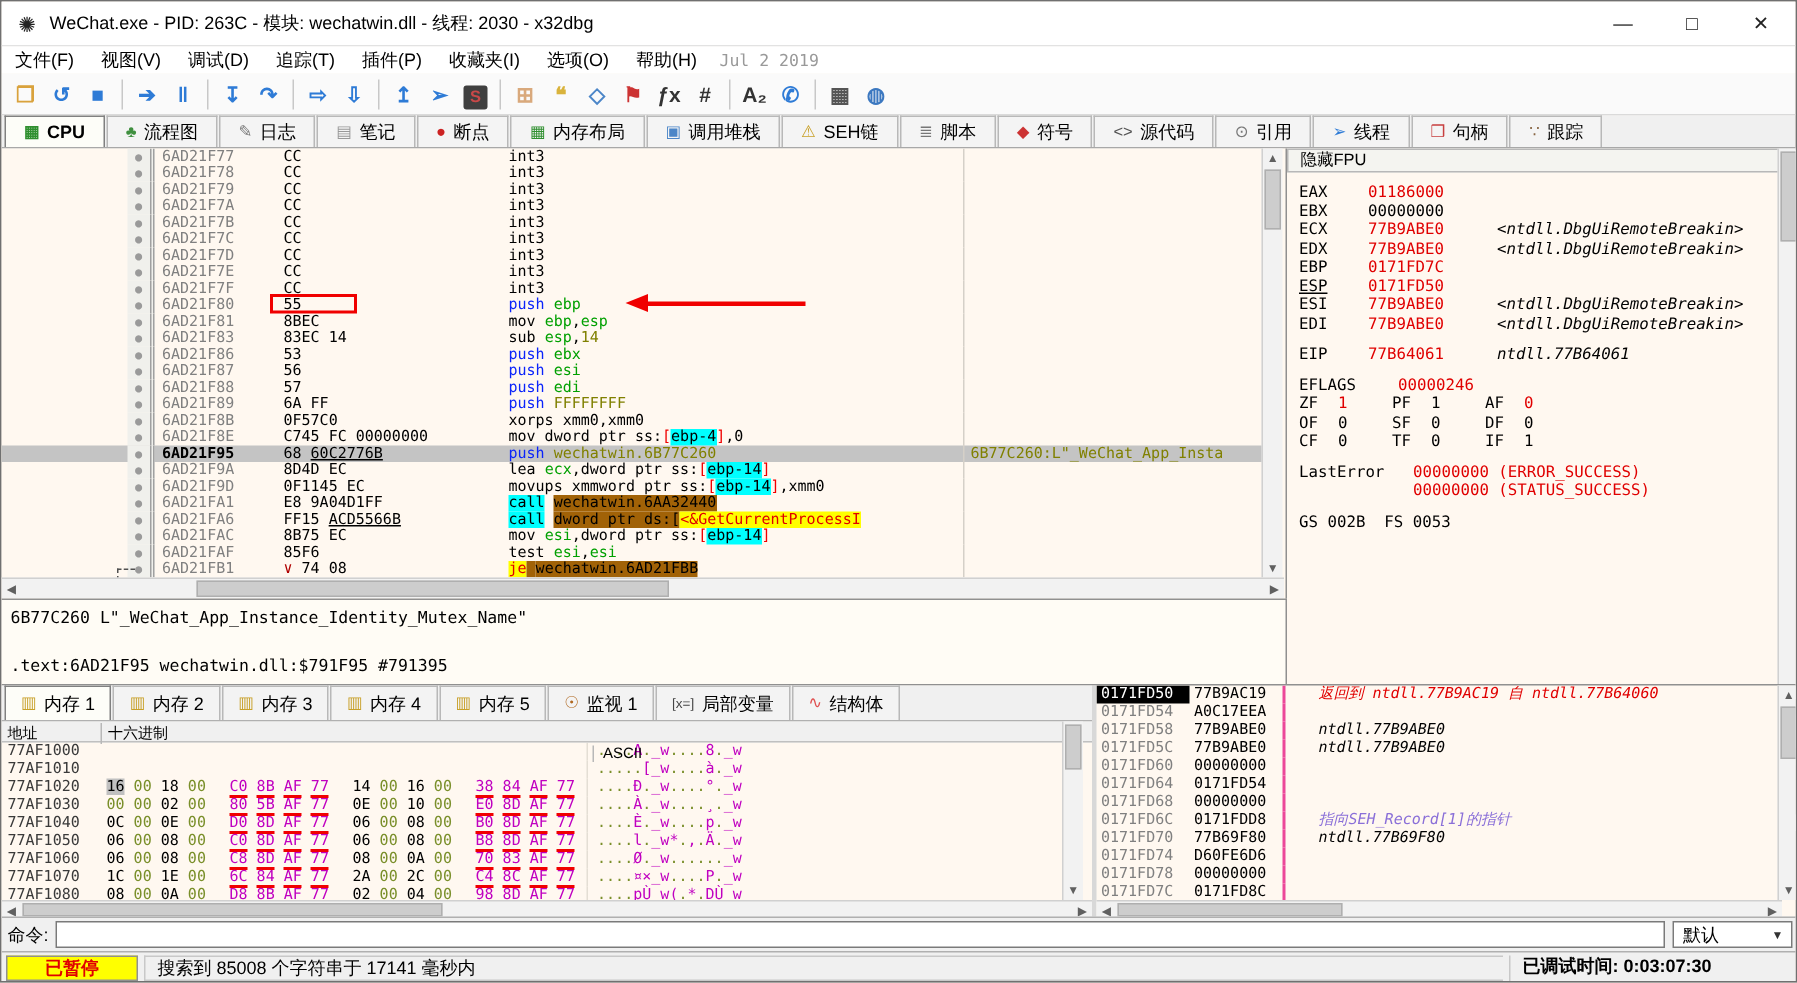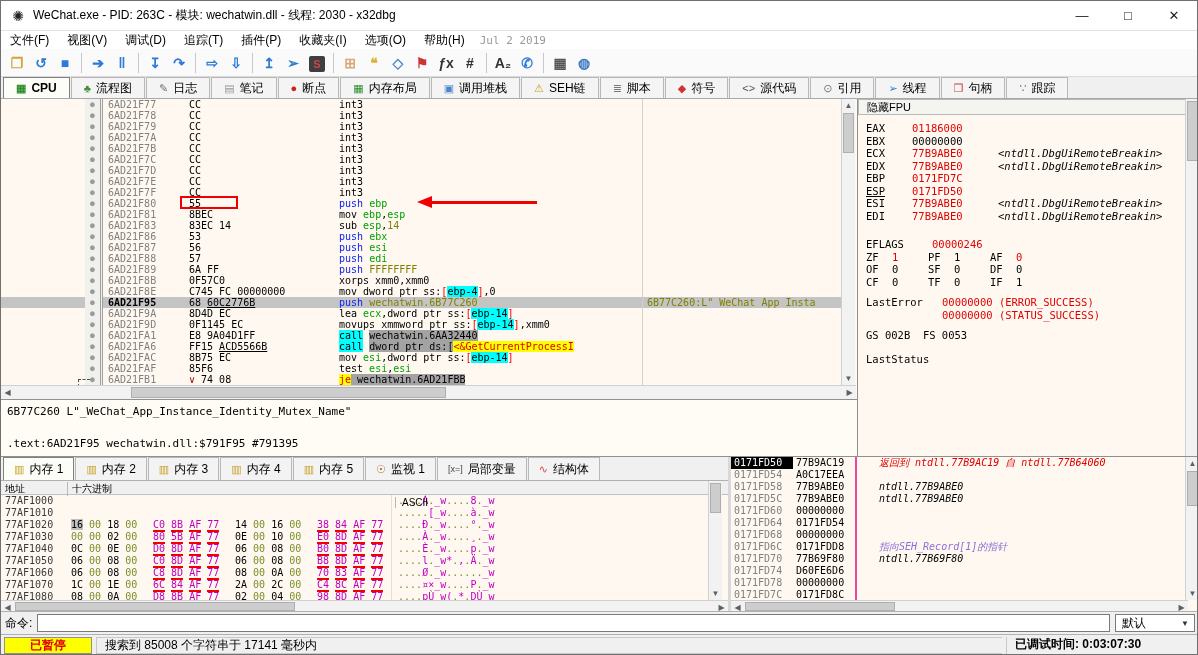--- a/index.html
+++ b/index.html
@@ -38,21 +38,21 @@
   .dbp { width:18px; flex:none; background:#F0F0EC; border-right:3px double #A0A0A0; text-align:center; color:#9A9A9A; font-size:8px; line-height:11px; }
   .daddr { width:80px; flex:none; padding-left:5px; color:#808080; }
   .sel .daddr { color:#000; font-weight:bold; }
   .dbytes { width:152px; flex:none; padding-left:6px; color:#000; }
   .dinstr { width:307px; flex:none; padding-left:4px; }
   .dcmt { flex:1; border-left:1px solid #D5D0C8; padding-left:4px; color:#808000; overflow:hidden; }
   .ub { text-decoration:underline; }
   .jarr { color:#B00000; }
   .tk-k{color:#000}.tk-mn{color:#0B24FB}.tk-r{color:#00A000}.tk-n{color:#808000}
   .tk-b{color:#F00000}.tk-m{background:#00FFFF;color:#000}.tk-c{background:#00FFFF;color:#000}
-  .tk-t{background:#a3a3a3;color:#000}.tk-tr{background:#FFFF00;color:#E00000}.tk-jr{background:#FFFF00;color:#E00000}
+  .tk-t{background:#a16207;color:#000}.tk-tr{background:#FFFF00;color:#E00000}.tk-jr{background:#FFFF00;color:#E00000}
   
   #redbox { position:absolute; left:179px; top:97px; width:58px; height:13px; border:2px solid #F00000; }
   #redarrow-line { position:absolute; left:430px; top:102px; width:106px; height:3px; background:#F00000; }
   #redarrow-head { position:absolute; left:416px; top:97px; width:0; height:0; border-top:6px solid transparent; border-bottom:6px solid transparent; border-right:15px solid #F00000; }
   #jmp-h { position:absolute; left:77px; top:280px; width:12px; border-top:1px dashed #505050; }
   #jmp-v { position:absolute; left:77px; top:280px; height:13px; border-left:1px dashed #505050; }
   #jmp-a { position:absolute; left:74px; top:292px; width:0; height:0; border-left:4px solid transparent; border-right:4px solid transparent; border-top:6px solid #505050; }
   
   .sbv { position:absolute; width:14px; background:#F2F2F2; border-left:1px solid #D0D0D0; }
   .sbh { position:absolute; height:14px; background:#F2F2F2; border-top:1px solid #D0D0D0; }
@@ -311,20 +311,21 @@
     <div id="regs">
         <div class="rrow"><span class="rname">EAX</span><span class="rval red">01186000</span><span class="rcmt"></span></div>
         <div class="rrow"><span class="rname">EBX</span><span class="rval">00000000</span><span class="rcmt"></span></div>
         <div class="rrow"><span class="rname">ECX</span><span class="rval red">77B9ABE0</span><span class="rcmt">&lt;ntdll.DbgUiRemoteBreakin&gt;</span></div>
         <div class="rrow"><span class="rname">EDX</span><span class="rval red">77B9ABE0</span><span class="rcmt">&lt;ntdll.DbgUiRemoteBreakin&gt;</span></div>
         <div class="rrow"><span class="rname">EBP</span><span class="rval red">0171FD7C</span><span class="rcmt"></span></div>
         <div class="rrow"><span class="rname u">ESP</span><span class="rval red">0171FD50</span><span class="rcmt"></span></div>
         <div class="rrow"><span class="rname">ESI</span><span class="rval red">77B9ABE0</span><span class="rcmt">&lt;ntdll.DbgUiRemoteBreakin&gt;</span></div>
         <div class="rrow"><span class="rname">EDI</span><span class="rval red">77B9ABE0</span><span class="rcmt">&lt;ntdll.DbgUiRemoteBreakin&gt;</span></div>
         <div class="rgap"></div>
+        <div class="rrow"><span class="rname">EIP</span><span class="rval red">77B64061</span><span class="rcmt">ntdll.77B64061</span></div>
         <div class="rgap"></div>
         <div class="rrow"><span class="rname" style="width: 66px;">EFLAGS</span><span class="rval red">00000246</span><span class="rcmt"></span></div>
         <div class="frow"><span class="fcell"><span class="fn">ZF</span><span class="red">1</span></span><span class="fcell"><span class="fn">PF</span><span>1</span></span><span class="fcell"><span class="fn">AF</span><span class="red">0</span></span></div>
         <div class="frow"><span class="fcell"><span class="fn">OF</span><span>0</span></span><span class="fcell"><span class="fn">SF</span><span>0</span></span><span class="fcell"><span class="fn">DF</span><span>0</span></span></div>
         <div class="frow"><span class="fcell"><span class="fn">CF</span><span>0</span></span><span class="fcell"><span class="fn">TF</span><span>0</span></span><span class="fcell"><span class="fn">IF</span><span>1</span></span></div>
         <div class="rgap"></div>
         <div class="rrow"><span class="rname" style="width: 76px;">LastError</span><span class="red">00000000 (ERROR_SUCCESS)</span></div>
         <div class="rrow"><span class="rname" style="width: 76px; margin-top: 44px;">LastStatus</span><span class="red">00000000 (STATUS_SUCCESS)</span></div>
         <div class="rgap"></div>
         <div class="rrow">GS 002B  FS 0053</div>

